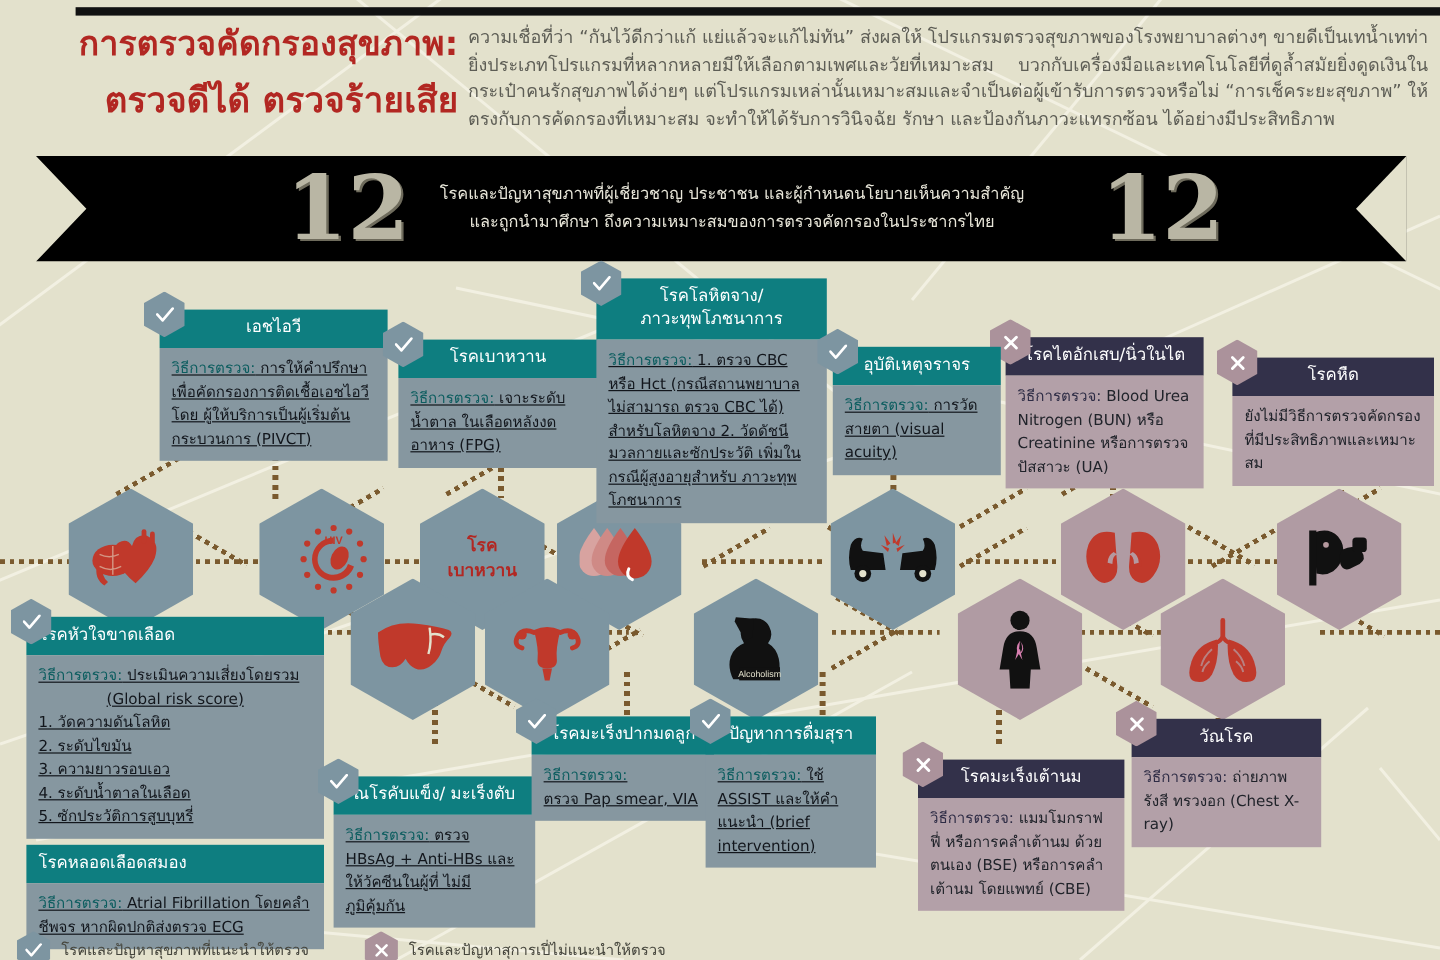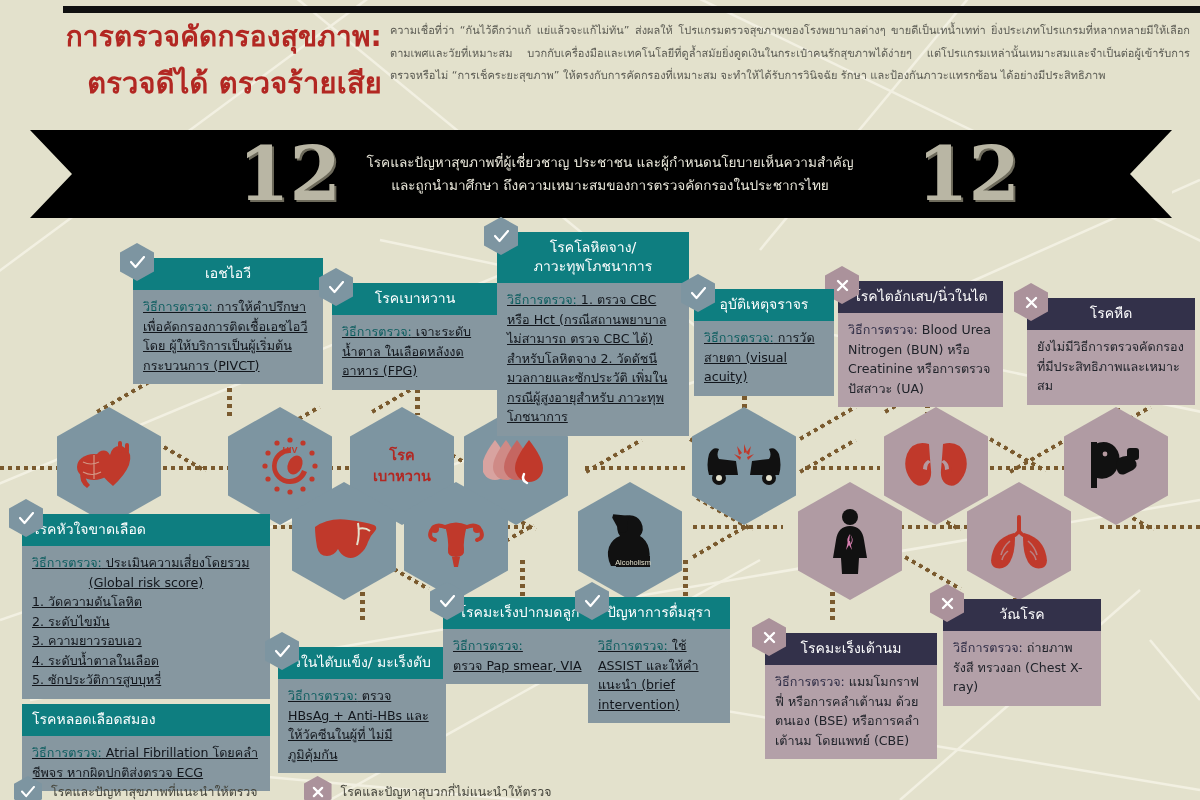--- a/index.html
+++ b/index.html
@@ -22,21 +22,21 @@
   }
   .header { position: absolute; left: 0; top: 12px; width: 1200px; height: 112px; z-index: 3; }
   .title-block { position: absolute; left: 22px; top: 2px; width: 360px; text-align: right; }
   .title-line {
     color: #b22722; font-weight: bold; letter-spacing: .2px;
     font-size: 28px; line-height: 46px; white-space: nowrap;
   }
   .title-line.l2 { font-size: 29px; }
   .intro {
     position: absolute; left: 390px; top: 8px; width: 800px;
-    color: #5d5d55; font-size: 11px; line-height: 22.5px; text-align: justify;
+    color: #5d5d55; font-size: 15px; line-height: 22.5px; text-align: justify;
   }
   .intro p { margin: 0; }
 
   
   .banner-wrap { position: absolute; left: 30px; top: 130px; width: 1142px; height: 88px; z-index: 3; }
   .banner-bg { position: absolute; inset: 0; }
   .banner-num {
     position: absolute; top: 7px;
     font-family: "DejaVu Serif", "Liberation Serif", serif;
     font-size: 74px; font-weight: bold; color: #b9b6a4; line-height: 74px;
@@ -235,21 +235,21 @@
         <path d="M47 8 q-8 0-10 9 q-4-7-11-3 q-7 5-2 15 q5 10 16 19 q12-11 16-21 q4-12-4-17 q-4-3-5 -2z"></path>
         <rect x="45" y="3" width="4" height="12" rx="2"></rect>
         <rect x="52" y="5" width="4" height="10" rx="2"></rect>
       </g>
       <g stroke="#e3e1cc" stroke-width="1.2" fill="none" opacity=".55">
         <path d="M10 24 q8 4 16 0 M10 34 q9 5 18 0 M21 17 v24"></path>
       </g>
     </svg>
   </div>
 
-  <div class="hex teal" style="left:228px; top:407px;padding-left:20px;">
+  <div class="hex teal" style="left:216px; top:407px;padding-left:20px;">
     <svg width="62" height="62" viewBox="0 0 62 62">
       <g fill="#c0392b">
         <g id="spk">
           <circle cx="31" cy="5" r="2.6"></circle>
             <circle cx="44" cy="8" r="2.6"></circle>
             <circle cx="53" cy="18" r="2.6"></circle>
           <circle cx="56" cy="31" r="2.6"></circle>
             <circle cx="53" cy="44" r="2.6"></circle>
             <circle cx="44" cy="54" r="2.6"></circle>
           <circle cx="31" cy="57" r="2.6"></circle>
@@ -477,21 +477,21 @@
     <div class="card-head" style="text-align:left;">โรคหลอดเลือดสมอง</div>
     <div class="card-body"><span class="lbl">วิธีการตรวจ:</span><span> Atrial Fibrillation โดยคลำชีพจร หากผิดปกติส่งตรวจ ECG</span></div>
   </div>
 
   <div class="card ok" style="left:278px; top:647px; width:168px;">
     <div class="badge ok">
       <svg width="15" height="13" viewBox="0 0 15 13">
           <path d="M1 6 L5.5 11 L14 1" stroke="#fff" stroke-width="2.2" fill="none" stroke-linecap="round" stroke-linejoin="round"></path>
         </svg>
     </div>
-    <div class="card-head">วในไตับแข็ง/ มะเร็งตับ</div>
+    <div class="card-head">ณโรคับแข็ง/ มะเร็งตับ</div>
     <div class="card-body"><span class="lbl">วิธีการตรวจ:</span><span> ตรวจ HBsAg + Anti-HBs และให้วัคซีนในผู้ที่ ไม่มีภูมิคุ้มกัน</span></div>
   </div>
 
   <div class="card ok" style="left:443px; top:597px; width:152px;">
     <div class="badge ok">
       <svg width="15" height="13" viewBox="0 0 15 13">
           <path d="M1 6 L5.5 11 L14 1" stroke="#fff" stroke-width="2.2" fill="none" stroke-linecap="round" stroke-linejoin="round"></path>
         </svg>
     </div>
     <div class="card-head">โรคมะเร็งปากมดลูก</div>
@@ -537,17 +537,17 @@
       </div>
       <div class="lg-text">โรคและปัญหาสุขภาพที่แนะนำให้ตรวจ</div>
     </div>
     <div class="sp"></div>
     <div class="lg-item">
       <div class="lg-hex no">
         <svg width="12" height="12" viewBox="0 0 13 13">
             <path d="M2 2 L11 11 M11 2 L2 11" stroke="#fff" stroke-width="2.4" stroke-linecap="round"></path>
           </svg>
       </div>
-      <div class="lg-text">โรคและปัญหาสุบวกกี่ไม่แนะนำให้ตรวจ</div>
+      <div class="lg-text">โรคและปัญหาสุการเปี่ไม่แนะนำให้ตรวจ</div>
     </div>
   </div>
 
 </div>
 
 </body></html>

